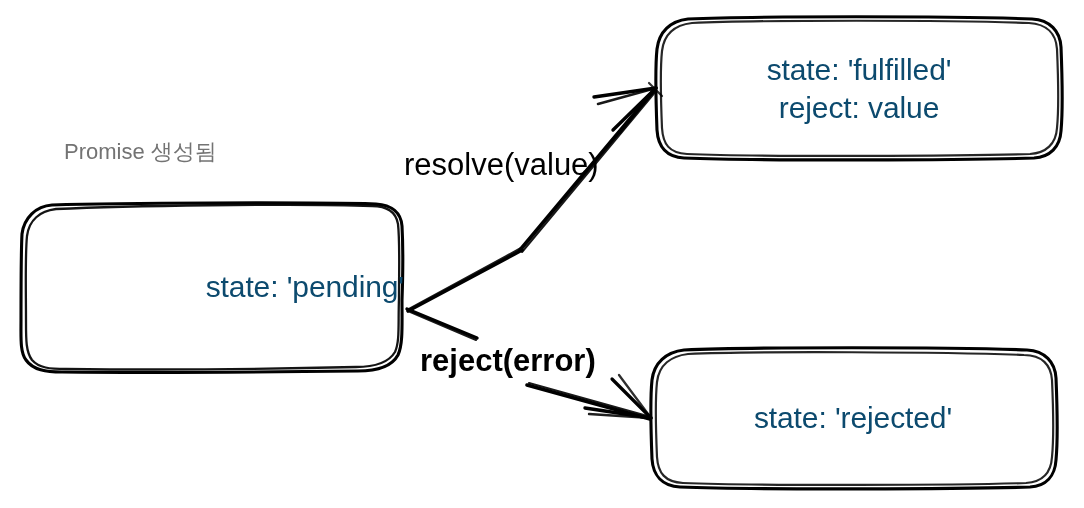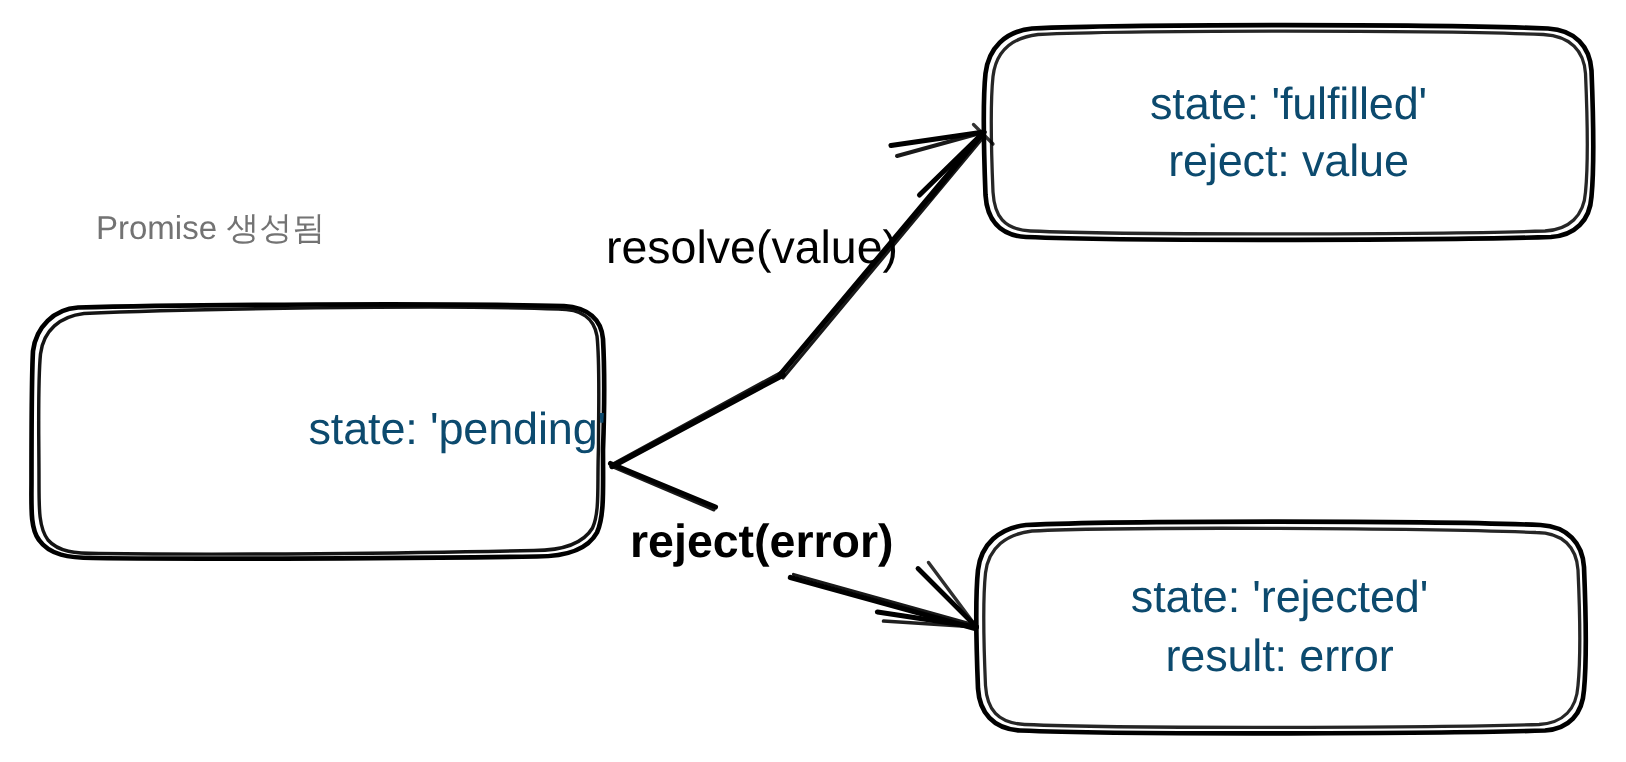--- a/index.html
+++ b/index.html
@@ -147,20 +147,19 @@
     <span class="line">state: 'pending'</span>
   </div>
 
   <div class="node-label" id="node-fulfilled-label">
     <span class="line">state: 'fulfilled'</span>
     <span class="line">reject: value</span>
   </div>
 
   <div class="node-label" id="node-rejected-label">
     <span class="line">state: 'rejected'</span>
-    <span class="line">result: error</span>
   </div>
 
   <div class="edge-label" id="label-resolve">resolve(value)</div>
 
   <div class="edge-label" id="label-reject">reject(error)</div>
 
 </div>
 
 </body></html>

